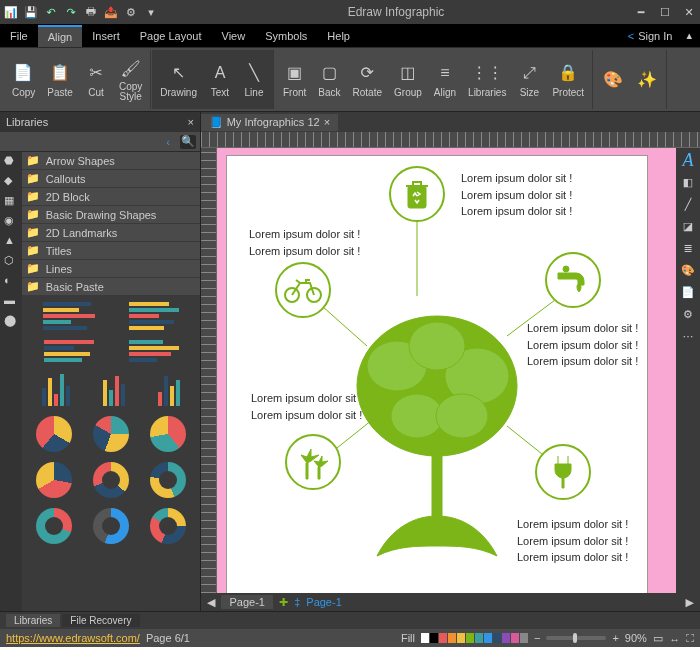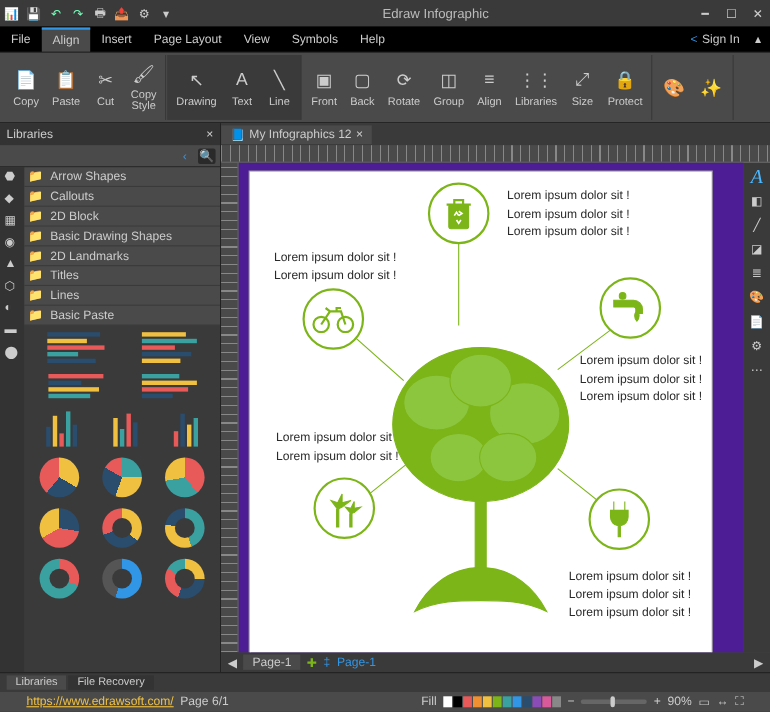--- a/index.html
+++ b/index.html
@@ -39,33 +39,33 @@
 .bars-v i{width:4px;display:block}
 .pie{width:36px;height:36px;border-radius:50%}
 .donut{width:36px;height:36px;border-radius:50%;position:relative}
 .donut::after{content:"";position:absolute;inset:9px;background:#3a3a3a;border-radius:50%}
 .canvas-wrap{flex:1;display:flex;flex-direction:column;background:#4a4a4a;min-width:0}
 .doctab{height:20px;background:#3a3a3a;display:flex;align-items:center}
 .doctab .dt{background:#4a4a4a;padding:2px 8px;display:flex;align-items:center;gap:4px;font-size:10px}
 .rulers{height:16px;background:#4a4a4a;border-bottom:1px solid #666;position:relative;background-image:repeating-linear-gradient(90deg,#888 0 1px,transparent 1px 8px)}
 .canvas-body{flex:1;display:flex;min-height:0}
 .vruler{width:16px;background:#4a4a4a;border-right:1px solid #666;background-image:repeating-linear-gradient(0deg,#888 0 1px,transparent 1px 8px)}
-.page{flex:1;background:#4c1d95;overflow:hidden;position:relative}
+.page{flex:1;background:#f9a8d4;overflow:hidden;position:relative}
 .paper{position:absolute;left:10px;top:8px;width:420px;height:480px;background:#fff;box-shadow:0 0 0 1px #999}
 .paper *{color:#2a2a2a}
 .txt{font-family:Georgia,serif;font-size:9px;line-height:1.5}
 .node{position:absolute;width:56px;height:56px;border:2px solid #7cb518;border-radius:50%;background:#fff;display:flex;align-items:center;justify-content:center}
 .green{stroke:#7cb518;fill:#7cb518}
 .rside{width:24px;background:#3a3a3a;display:flex;flex-direction:column;align-items:center;padding-top:4px;gap:6px}
 .rside span{width:16px;height:16px;display:flex;align-items:center;justify-content:center;cursor:pointer}
 .pagetabs{height:18px;background:#3a3a3a;display:flex;align-items:center;gap:6px;padding:0 6px;font-size:10px}
 .bottombar{height:18px;background:#3a3a3a;display:flex;align-items:center;padding:0 6px;gap:8px;border-top:1px solid #222}
 .bottombar .tabs{display:flex;gap:2px}
 .bottombar .tabs span{padding:1px 8px;background:#333;font-size:10px}
-.status{height:18px;background:#4a4a4a;display:flex;align-items:center;padding:0 24px;gap:6px;font-size:10px}
+.status{height:18px;background:#4a4a4a;display:flex;align-items:center;padding:0 6px;gap:6px;font-size:10px}
 .status .sp{flex:1}
 .swatches{display:flex;gap:1px}
 .swatches i{width:8px;height:10px;display:block}
 .zoom-slider{width:60px;height:4px;background:#666;position:relative;border-radius:2px}
 .zoom-slider::after{content:"";position:absolute;left:45%;top:-3px;width:4px;height:10px;background:#ccc;border-radius:2px}
 svg{display:block}
 </style>
 </head>
 <body>
 

